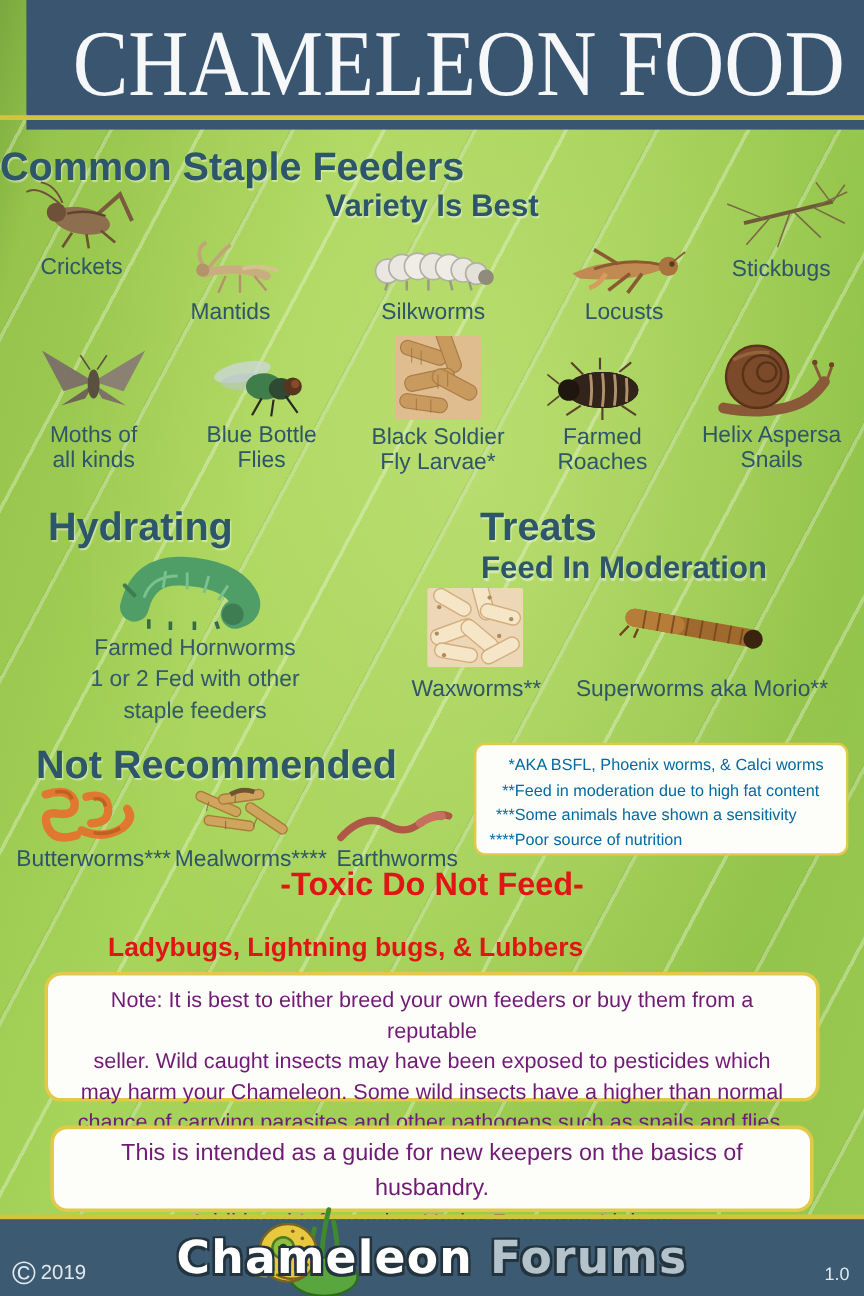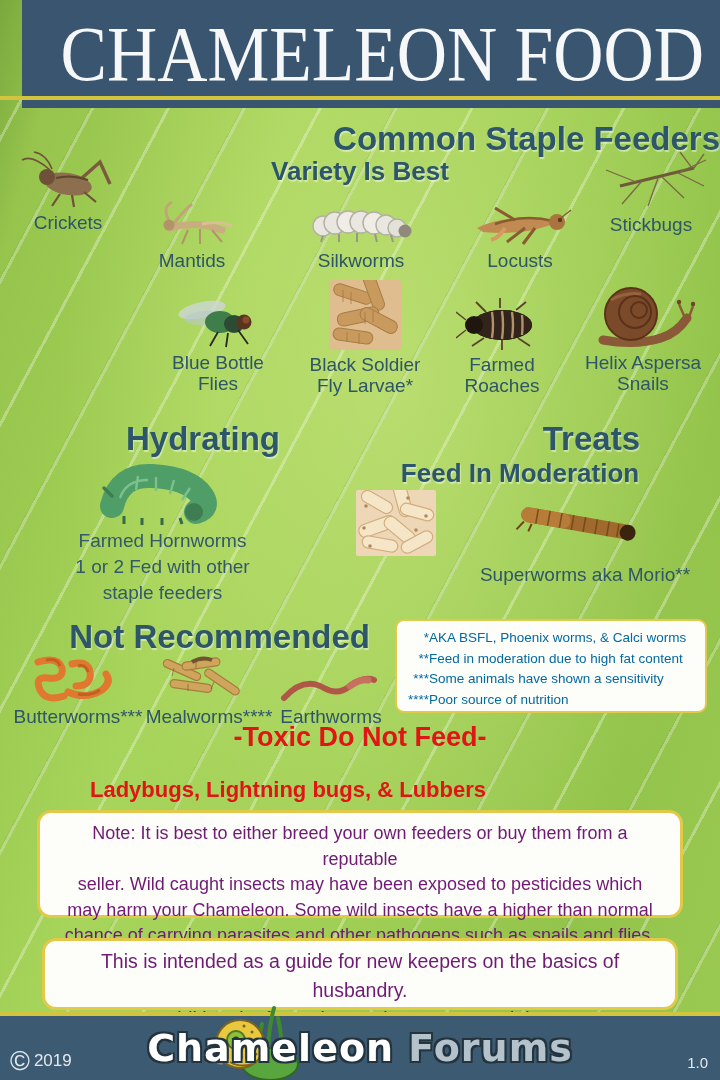--- a/index.html
+++ b/index.html
@@ -11,21 +11,21 @@
       repeating-linear-gradient(118deg, rgba(120,170,50,0) 0 130px, rgba(120,170,50,.18) 130px 134px),
       radial-gradient(ellipse at 55% 35%, rgba(230,245,160,.35), rgba(0,0,0,0) 60%),
       linear-gradient(105deg,#7aa83e 0%,#96c44c 7%,#a7d45a 32%,#a0cf55 55%,#92c34a 82%,#9bca52 100%);
   }
   .abs{position:absolute;}
   
   .header{left:0;top:0;width:720px;height:108px;background:#3a5570;display:flex;align-items:center;justify-content:center;margin-left:22px;}
   .header-title{font-family:"Liberation Serif",serif;color:#f5f7f9;font-size:74px;font-weight:400;letter-spacing:0px;white-space:nowrap;transform:scale(.94,1.06);}
   .gold-line{left:0;width:720px;height:4px;background:#d2c43e;}
   
-  .h-main{font-size:33px;font-weight:bold;color:#2d566b;text-shadow:1px 2px 1px rgba(255,255,255,.45);text-align:right;white-space:nowrap;}
+  .h-main{font-size:33px;font-weight:bold;color:#2d566b;text-shadow:1px 2px 1px rgba(255,255,255,.45);text-align:left;white-space:nowrap;}
   .h-sub{font-size:26px;font-weight:bold;color:#2d566b;text-shadow:1px 2px 1px rgba(255,255,255,.45);text-align:center;white-space:nowrap;}
   .feeder{display:flex;flex-direction:column;align-items:center;}
   .feeder .img{display:flex;align-items:flex-end;justify-content:center;}
   .feeder .lbl{font-size:19px;color:#2f5668;text-align:center;white-space:pre-line;line-height:21px;margin-top:4px;}
   .caption{font-size:19px;color:#33596b;text-align:center;line-height:26px;white-space:pre-line;}
   .toxic1{font-size:27px;font-weight:bold;color:#e01616;text-align:center;width:720px;}
   .toxic2{font-size:22px;font-weight:bold;color:#e01616;text-align:center;width:576px;}
   .white-box{background:#fdfdfa;border:3px solid #e2c94a;border-radius:14px;box-sizing:border-box;color:#701a75;text-align:center;}
   .fn-box{background:#fdfdfa;border:2px solid #e2c94a;border-radius:9px;box-sizing:border-box;padding:7px 8px 5px 6px;}
   .fn-line{font-size:13.5px;line-height:20.5px;color:#0369a1;white-space:nowrap;}
@@ -126,20 +126,34 @@
           <path d="M86 25 L112 38"></path>
             <path d="M88 24 L114 12"></path>
           <path d="M100 20 L88 4"></path>
             <path d="M102 20 L112 6"></path>
         </g>
       </svg>
     </div>
     <div class="lbl">Stickbugs</div>
   </div>
 
+  <div class="abs feeder" style="left:12px;top:286px;width:132px">
+    <div class="img" style="height:62px">
+      <svg width="110" height="62" viewBox="0 0 110 62">
+        <path d="M55 32 L12 6 L30 40 Z" fill="#7d7467"></path>
+        <path d="M55 32 L98 6 L80 40 Z" fill="#8a8172"></path>
+        <path d="M55 34 L28 52 L48 46 Z" fill="#6e6557"></path>
+        <path d="M55 34 L82 52 L62 46 Z" fill="#7d7467"></path>
+        <ellipse cx="55" cy="34" rx="5" ry="12" fill="#59503f"></ellipse>
+        <path d="M52 22 L44 10 M58 22 L66 10" stroke="#59503f" stroke-width="1.4" fill="none"></path>
+      </svg>
+    </div>
+    <div class="lbl">Moths of
+all kinds</div>
+  </div>
 
   <div class="abs feeder" style="left:152px;top:292px;width:132px">
     <div class="img" style="height:56px">
       <svg width="92" height="56" viewBox="0 0 92 56">
         <ellipse cx="30" cy="18" rx="24" ry="8" fill="rgba(205,215,220,.75)" transform="rotate(-12 30 18)"></ellipse>
         <ellipse cx="34" cy="26" rx="22" ry="7" fill="rgba(185,200,205,.6)" transform="rotate(-4 34 26)"></ellipse>
         <ellipse cx="48" cy="30" rx="15" ry="11" fill="#3f7d4a"></ellipse>
         <ellipse cx="62" cy="32" rx="10" ry="9" fill="#2e4a33"></ellipse>
         <circle cx="72" cy="30" r="7.5" fill="#57351f"></circle>
         <circle cx="74" cy="28" r="3.5" fill="#8a4a2a"></circle>
@@ -239,20 +253,23 @@
       <g fill="#b08a58">
           <circle cx="10" cy="16" r="1.8"></circle>
           <circle cx="52" cy="8" r="1.8"></circle>
           <circle cx="70" cy="26" r="1.8"></circle>
           <circle cx="8" cy="38" r="1.8"></circle>
           <circle cx="60" cy="40" r="1.8"></circle>
           <circle cx="14" cy="56" r="1.8"></circle>
         </g>
     </svg>
   </div>
+  <div class="abs lbl feeder" style="left:330px;width:134px;top:560px">
+    <div class="lbl">Waxworms**</div>
+  </div>
 
   <div class="abs" style="left:508px;top:498px">
     <svg width="140" height="56" viewBox="0 0 140 56">
       <g transform="rotate(10 70 28)">
         <rect x="12" y="18" width="112" height="15" rx="7.5" fill="#a06a2e"></rect>
         <rect x="12" y="18" width="50" height="15" rx="7.5" fill="#b67c38"></rect>
         <g stroke="#6e4418" stroke-width="1.6" opacity=".8">
           <path d="M28 18 L28 33 M40 18 L40 33 M52 18 L52 33 M64 18 L64 33 M76 18 L76 33 M88 18 L88 33 M100 18 L100 33 M110 19 L110 32"></path>
         </g>
         <circle cx="120" cy="26" r="8" fill="#3a2410"></circle>

